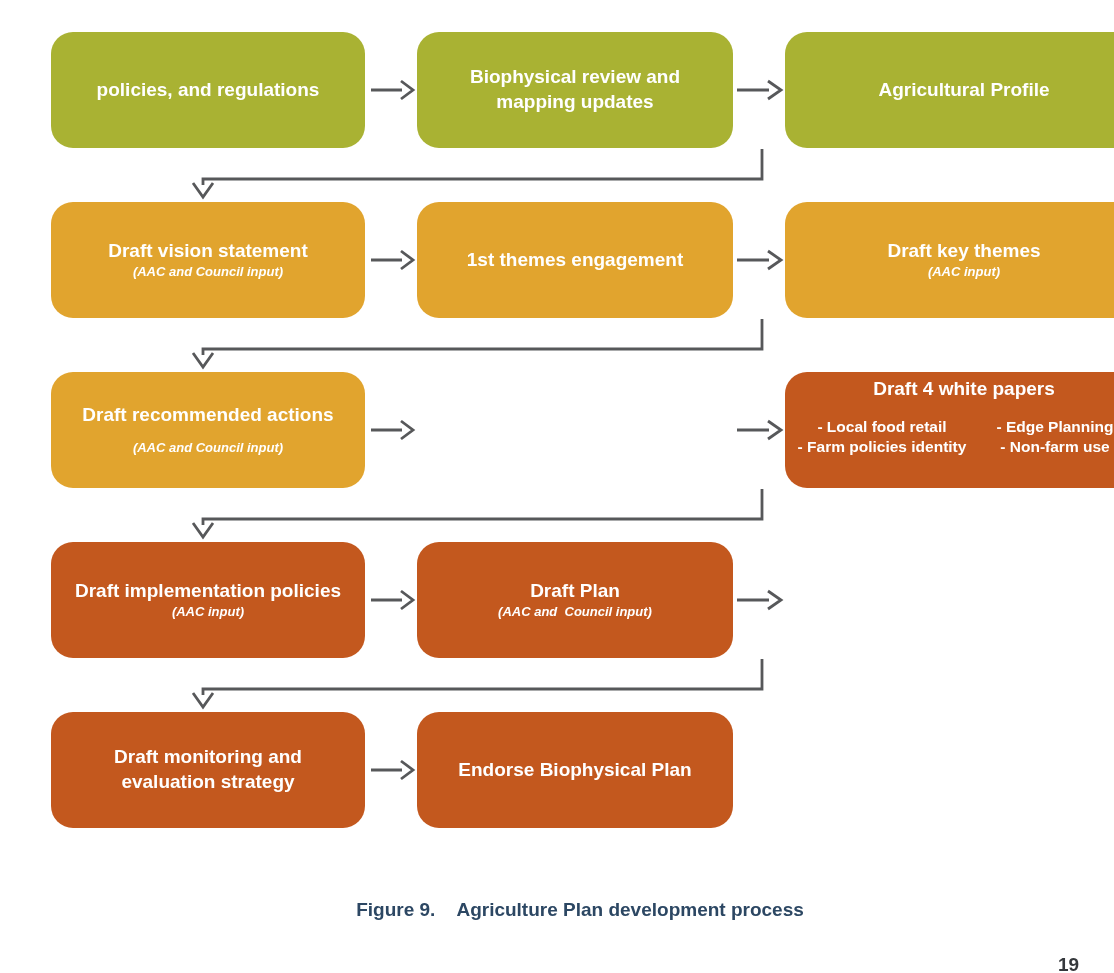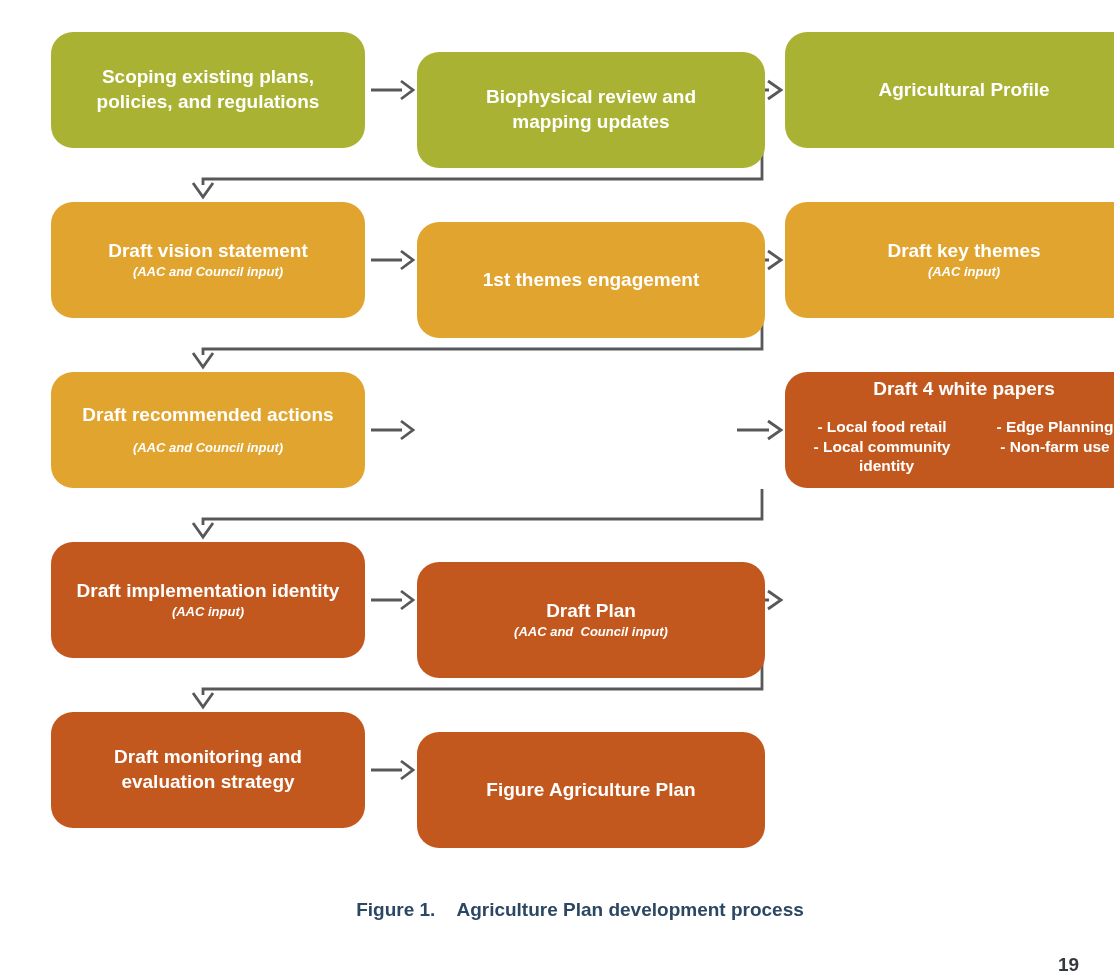--- a/index.html
+++ b/index.html
@@ -12,21 +12,21 @@
 
   .box{
     position:absolute;height:116px;border-radius:22px;z-index:2;color:#ffffff;
     display:flex;flex-direction:column;justify-content:center;align-items:center;
     text-align:center;font-weight:700;font-size:19px;line-height:1.3;
   }
   .green{background:var(--green,#a9b233);}
   .gold{background:var(--gold,#e1a42e);}
   .orange{background:var(--orange,#c3581e);}
   .c1{left:51px;width:314px;}
-  .c2{left:417px;width:348px;margin-top:20px;}
+  .c2{left:417px;width:316px;}
   .c3{left:785px;width:358px;}
   .r1{top:32px;}
   .r2{top:202px;}
   .r3{top:372px;gap:12px;}
   .r4{top:542px;}
   .r5{top:712px;}
   .box .note{font-style:italic;font-size:13px;font-weight:700;white-space:pre-wrap;}
 
   
   .wp{justify-content:flex-start;align-items:stretch;padding-top:5px;box-sizing:border-box;}
@@ -68,21 +68,20 @@
 
     <path class="cstroke" d="M371 770 H402 M401 761 L413 770 L401 779"></path>
 
     <path class="cstroke" d="M762 149 V179 H203 V185 M193 183 L203 197 L213 183"></path>
     <path class="cstroke" d="M762 319 V349 H203 V355 M193 353 L203 367 L213 353"></path>
     <path class="cstroke" d="M762 489 V519 H203 V525 M193 523 L203 537 L213 523"></path>
     <path class="cstroke" d="M762 659 V689 H203 V695 M193 693 L203 707 L213 693"></path>
   </svg>
 
   <div class="box green r1 c1">
-    <div>Scoping existing plans,</div>
     <div>policies, and regulations</div>
   </div>
   <div class="box green r1 c2">
     <div>Biophysical review and</div>
     <div>mapping updates</div>
   </div>
   <div class="box green r1 c3">
     <div>Agricultural Profile</div>
   </div>
 
@@ -100,46 +99,46 @@
 
   <div class="box gold r3 c1">
     <div>Draft recommended actions</div>
     <div class="note">(AAC and Council input)</div>
   </div>
   <div class="box orange r3 c3 wp">
     <div class="wp-title">Draft 4 white papers</div>
     <div class="wp-cols">
       <div class="wp-col1">
         <div class="wp-item">- Local food retail</div>
-        <div class="wp-item">- Local community identity</div>
+        <div class="wp-item">- Farm policies identity</div>
       </div>
       <div class="wp-col2">
         <div class="wp-item">- Edge Planning</div>
         <div class="wp-item">- Non-farm use</div>
       </div>
     </div>
   </div>
 
   <div class="box orange r4 c1">
-    <div>Draft implementation identity</div>
+    <div>Draft implementation policies</div>
     <div class="note">(AAC input)</div>
   </div>
   <div class="box orange r4 c2">
     <div>Draft Plan</div>
     <div class="note">(AAC and  Council input)</div>
   </div>
 
   <div class="box orange r5 c1">
     <div>Draft monitoring and</div>
     <div>evaluation strategy</div>
   </div>
   <div class="box orange r5 c2">
-    <div>Figure Agriculture Plan</div>
+    <div>Endorse Biophysical Plan</div>
   </div>
 
   <div class="caption">
-    <span>Figure 1.</span>
+    <span>Figure 9.</span>
     <span>Agriculture Plan development process</span>
   </div>
 
   <div class="page-number">19</div>
 
 </div>
 
 </body></html>

